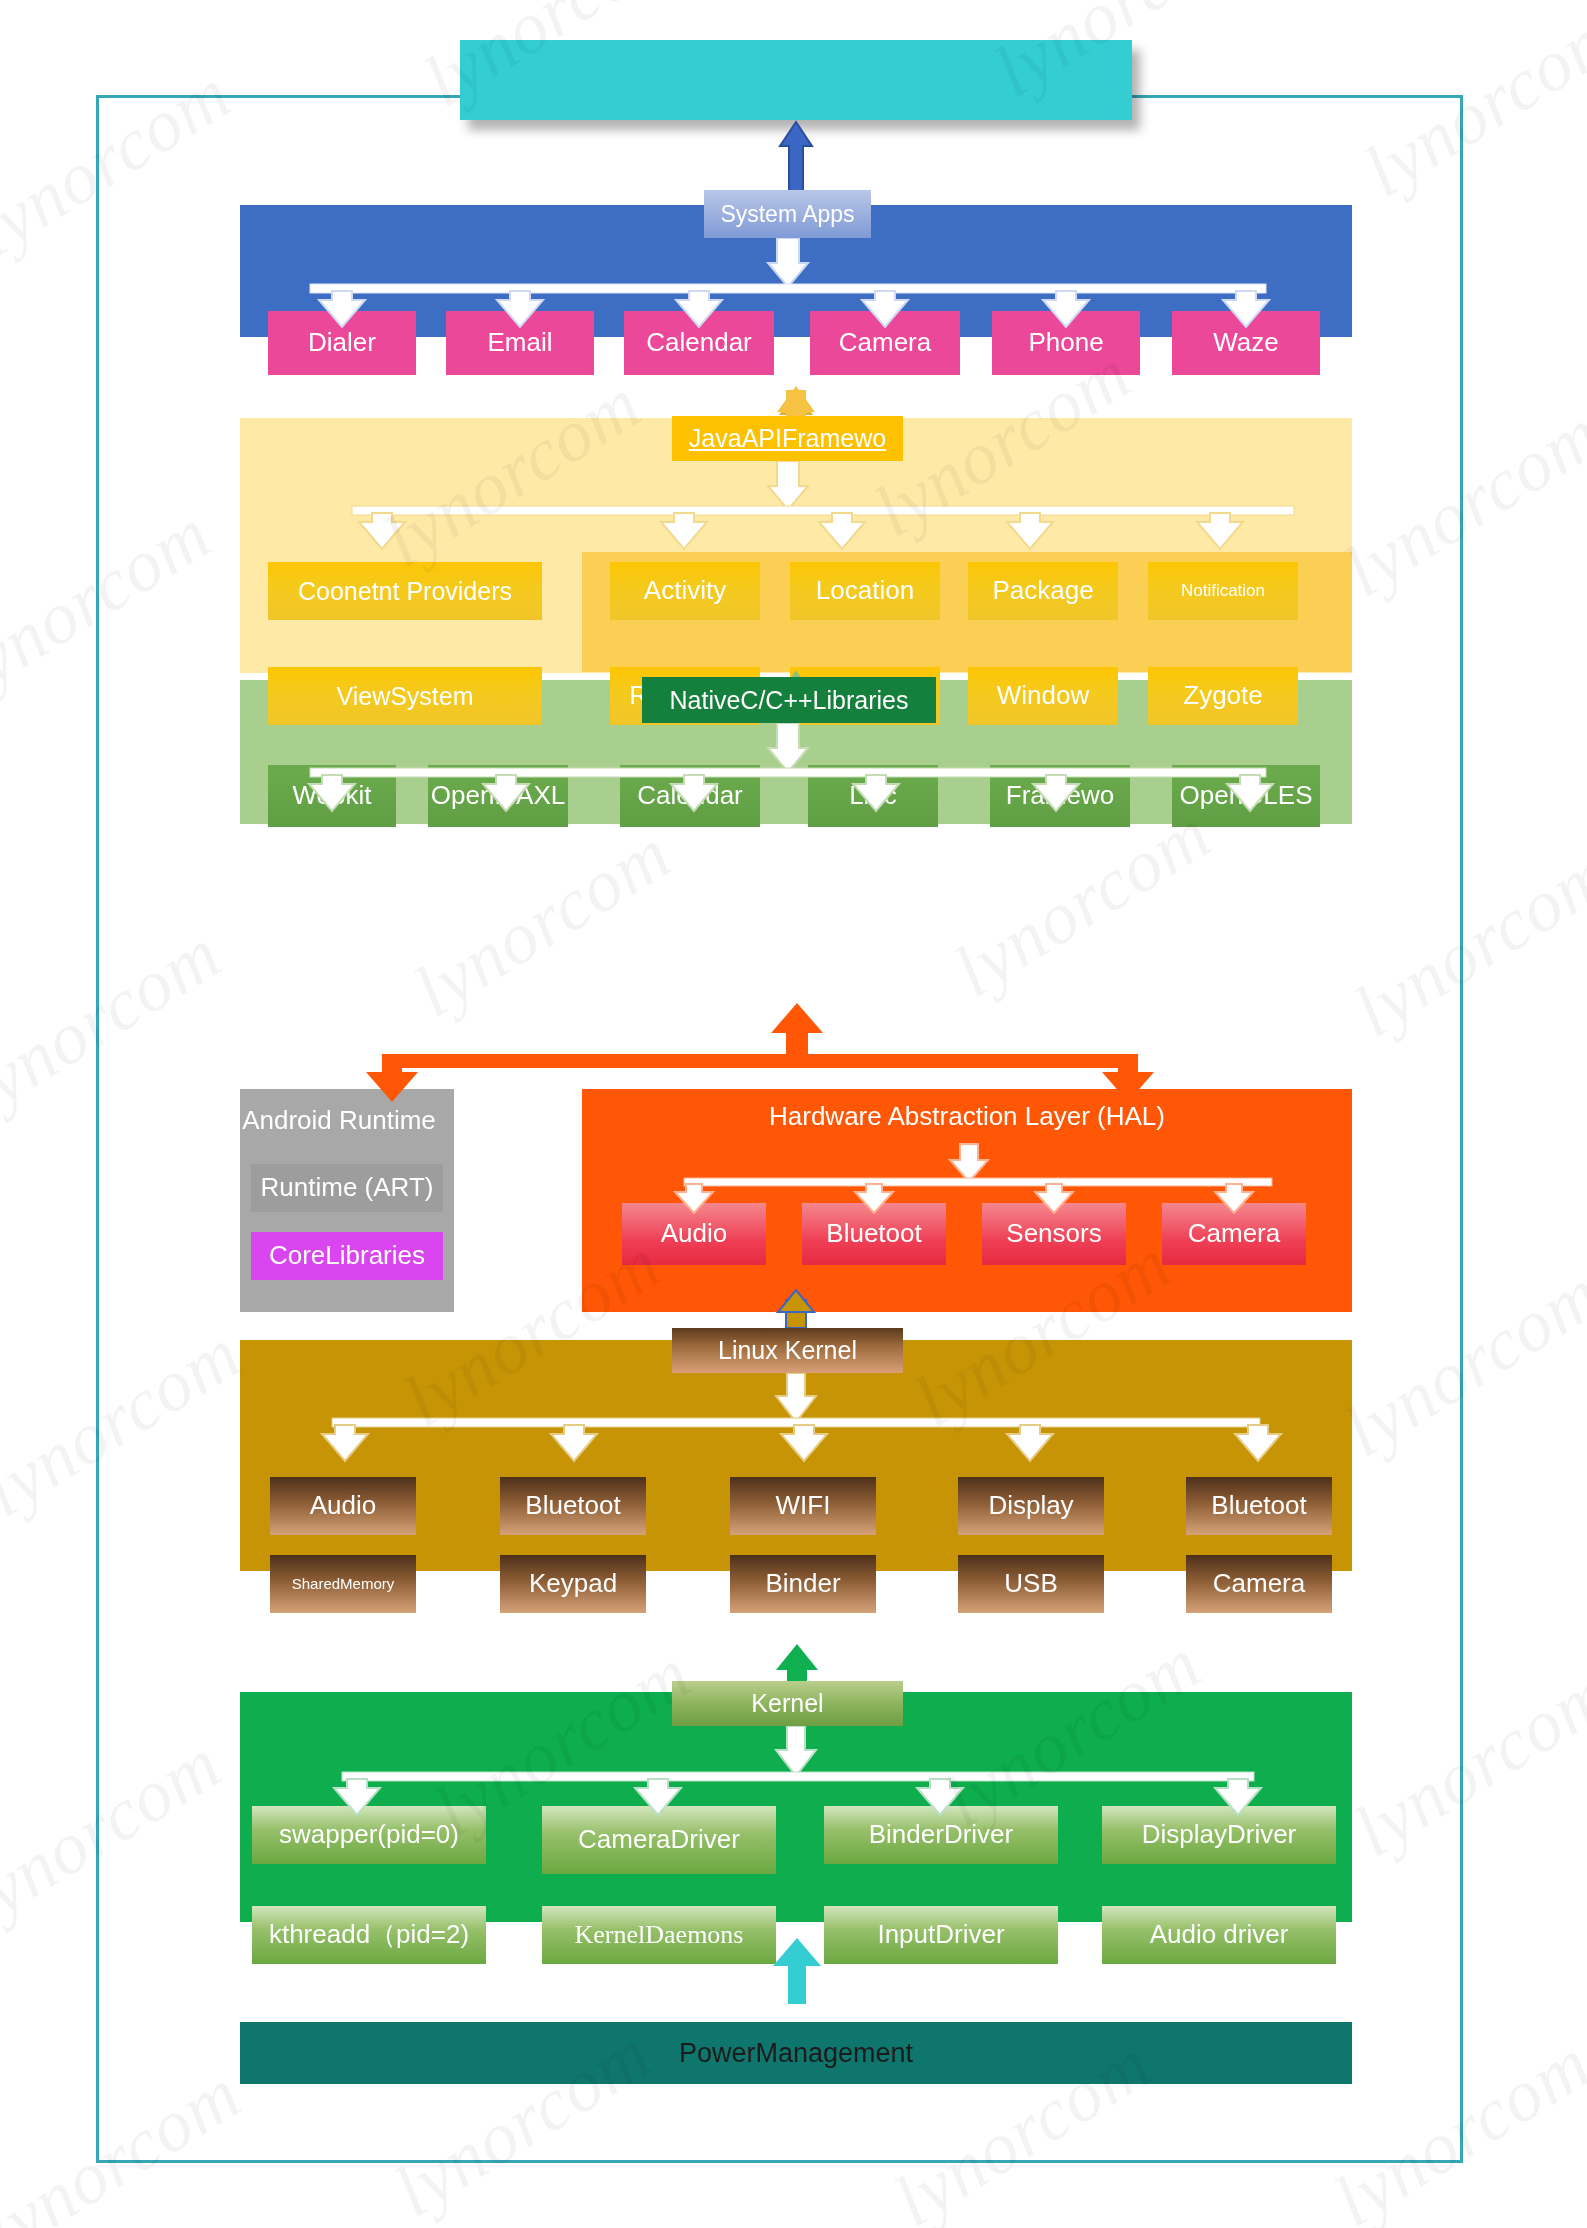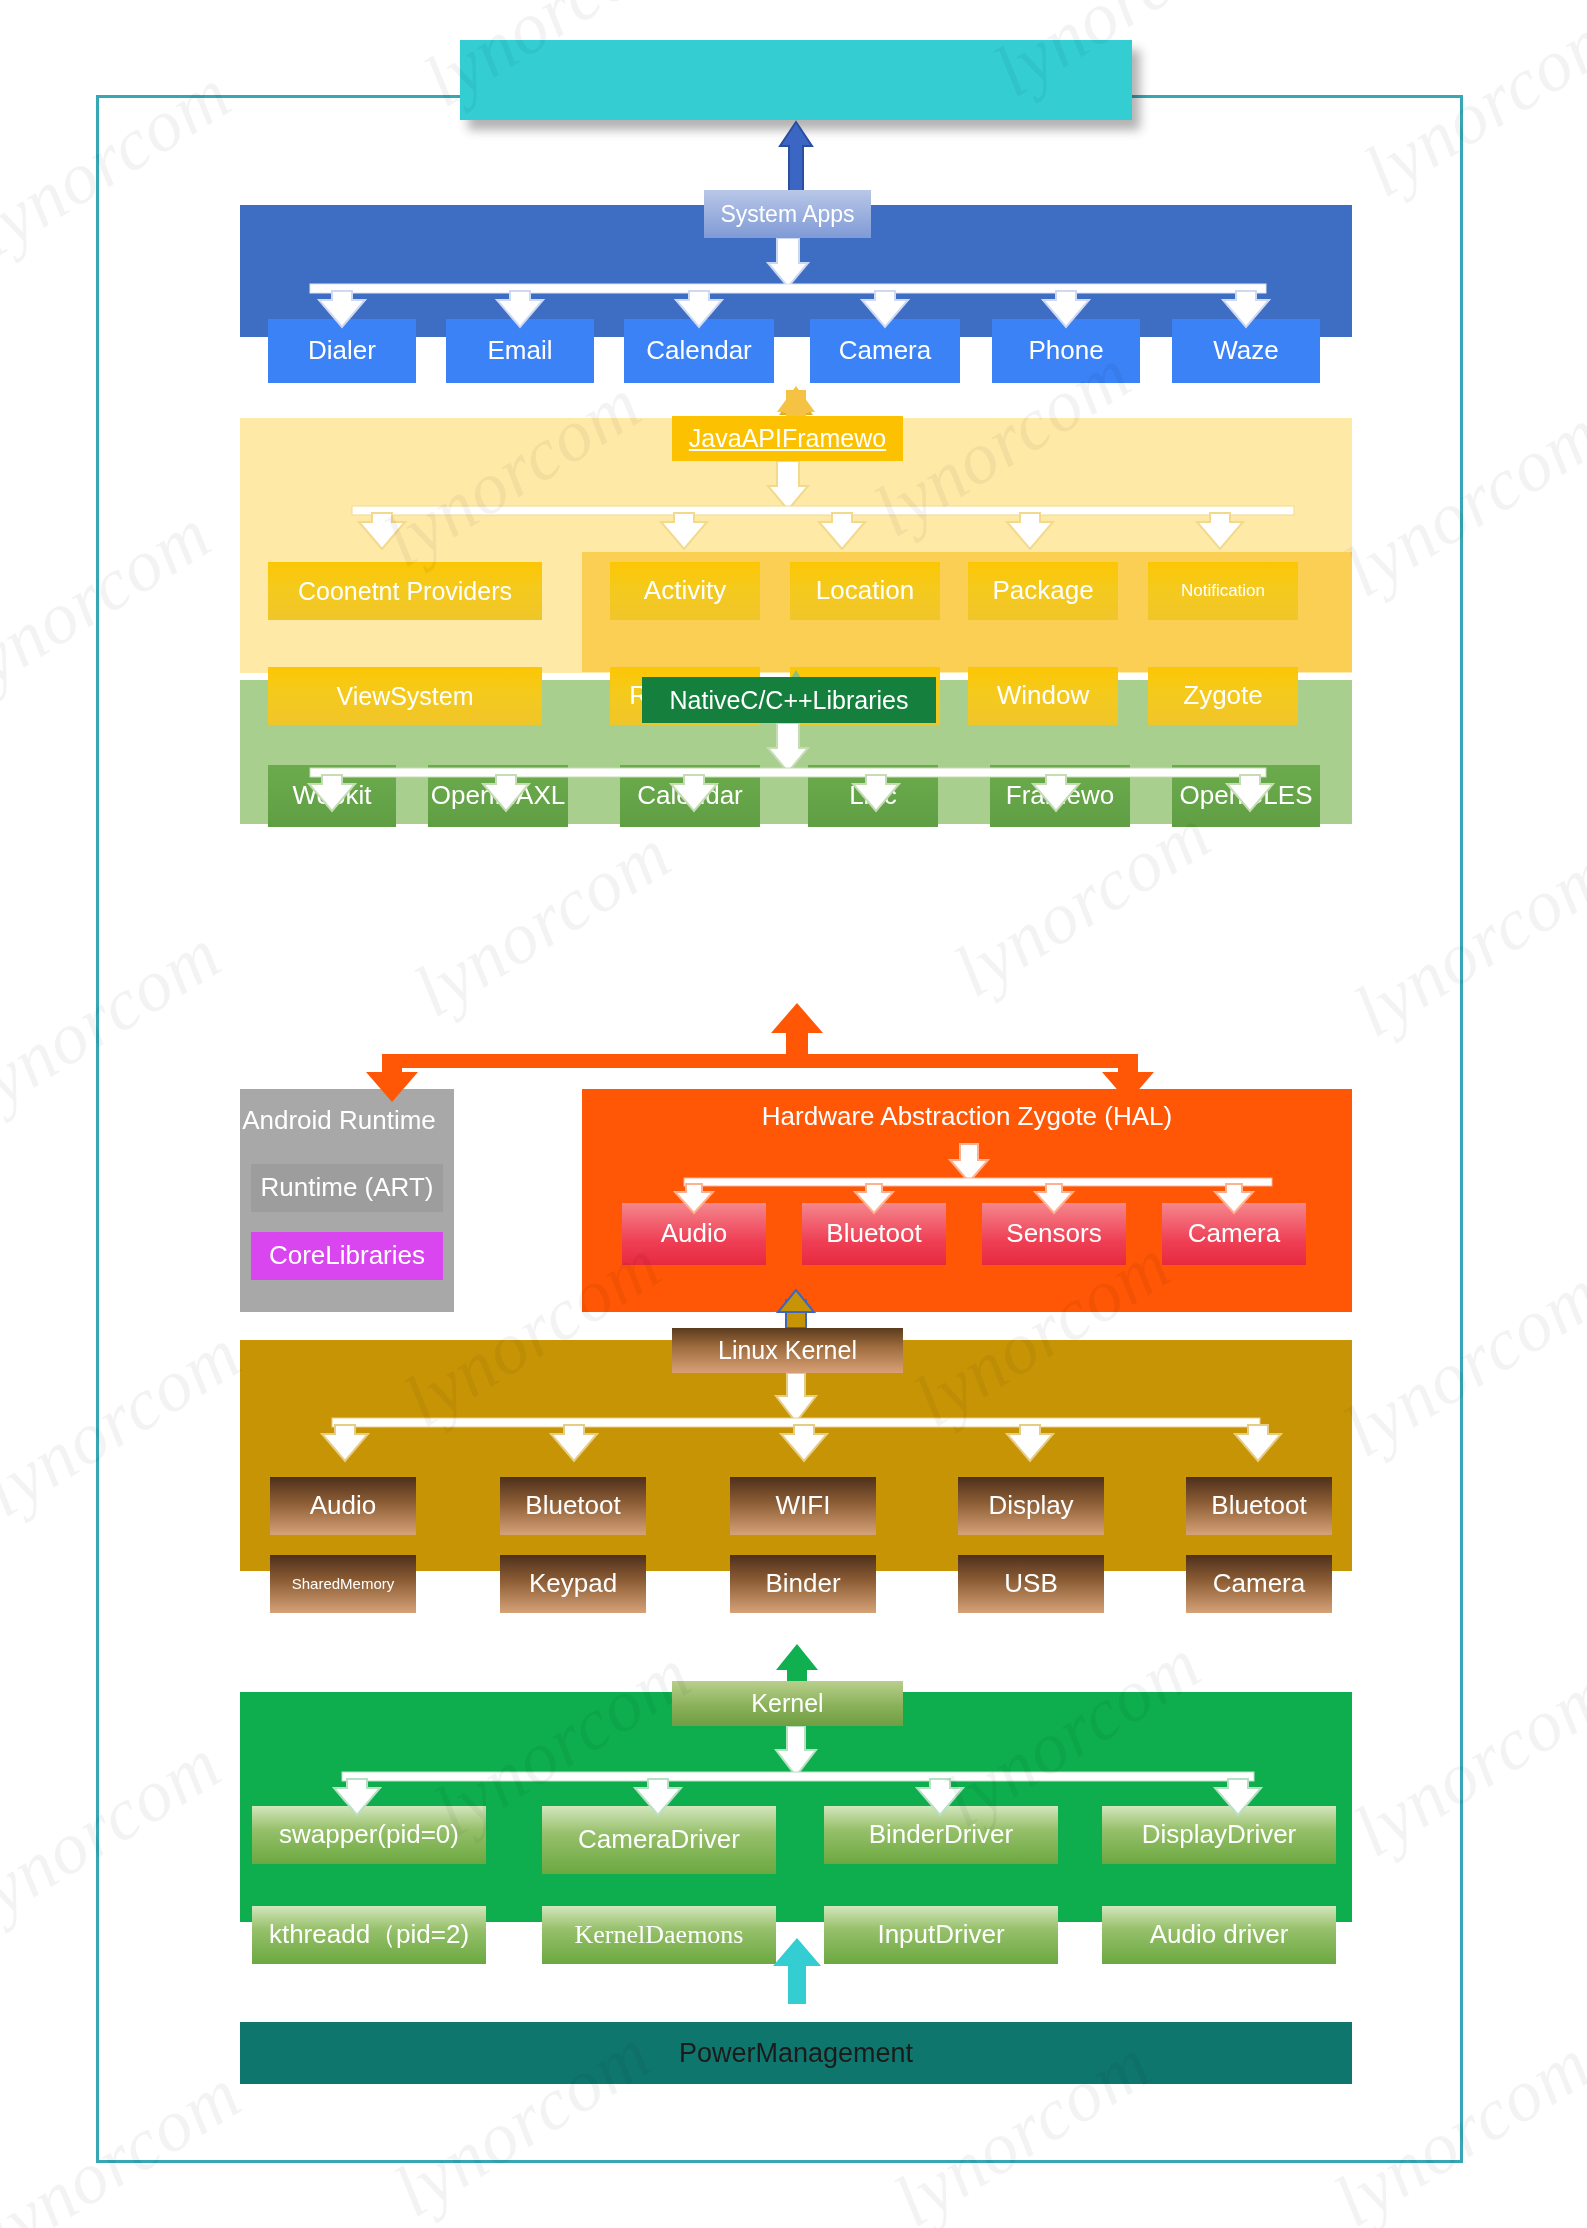--- a/index.html
+++ b/index.html
@@ -27,21 +27,21 @@
 
   
   #topbar{position:absolute;left:460px;top:40px;width:672px;height:80px;
           background:#33cdd2;z-index:10;box-shadow:8px 10px 10px rgba(0,0,0,.30);}
 
   
   #apps{left:240px;top:205px;width:1112px;height:132px;background:#3e6dc4;}
   #apps-title{left:704px;top:190px;width:167px;height:48px;
               background:linear-gradient(180deg,#b9c7e8 0%,#7f9ad6 100%);
               color:#fff;font-size:23px;}
-  .app-chip{background:#3b82f6;height:64px;top:319px;}
+  .app-chip{background:#ec4899;height:64px;top:311px;}
 
   
   #java{left:240px;top:418px;width:1112px;height:255px;background:#ffe9a7;}
   #java-inner{position:absolute;left:582px;top:552px;width:770px;height:120px;
               background:#fbcf54;z-index:8;}
   #java-title{left:672px;top:416px;width:231px;height:45px;background:#fcc202;
               color:#fff;font-size:25px;text-decoration:underline;}
   .jchip{background:linear-gradient(180deg,#fcc604 0%,#f5ca1d 45%,#f0c52a 100%);
          color:#fff;}
 
@@ -131,21 +131,21 @@
 <div class="chip lchip" style="left:808px;width:130px;">Libc</div>
 <div class="chip lchip" style="left:990px;width:140px;">Framewo</div>
 <div class="chip lchip" style="left:1172px;width:148px;">OpenGLES</div>
 
 <div class="band" id="art" style="height:223px;"></div>
 <div class="art-row" style="top:1098px;height:44px;">Android Runtime</div>
 <div class="chip" style="left:251px;top:1164px;width:192px;height:48px;background:#9d9d9d;">Runtime (ART)</div>
 <div class="chip" style="left:251px;top:1232px;width:192px;height:48px;background:#d946ef;">CoreLibraries</div>
 
 <div class="band" id="hal" style="height:223px;"></div>
-<div class="band-title" id="hal-title">Hardware Abstraction Zygote (HAL)</div>
+<div class="band-title" id="hal-title">Hardware Abstraction Layer (HAL)</div>
 
 <div class="chip hchip" style="left:622px;width:144px;">Audio</div>
 <div class="chip hchip" style="left:802px;width:144px;">Bluetoot</div>
 <div class="chip hchip" style="left:982px;width:144px;">Sensors</div>
 <div class="chip hchip" style="left:1162px;width:144px;">Camera</div>
 
 <div class="band" id="linux"></div>
 <div class="band-title" id="linux-title">Linux Kernel</div>
 
 <div class="chip kchip" style="left:270px;top:1477px;width:146px;height:58px;">Audio</div>

